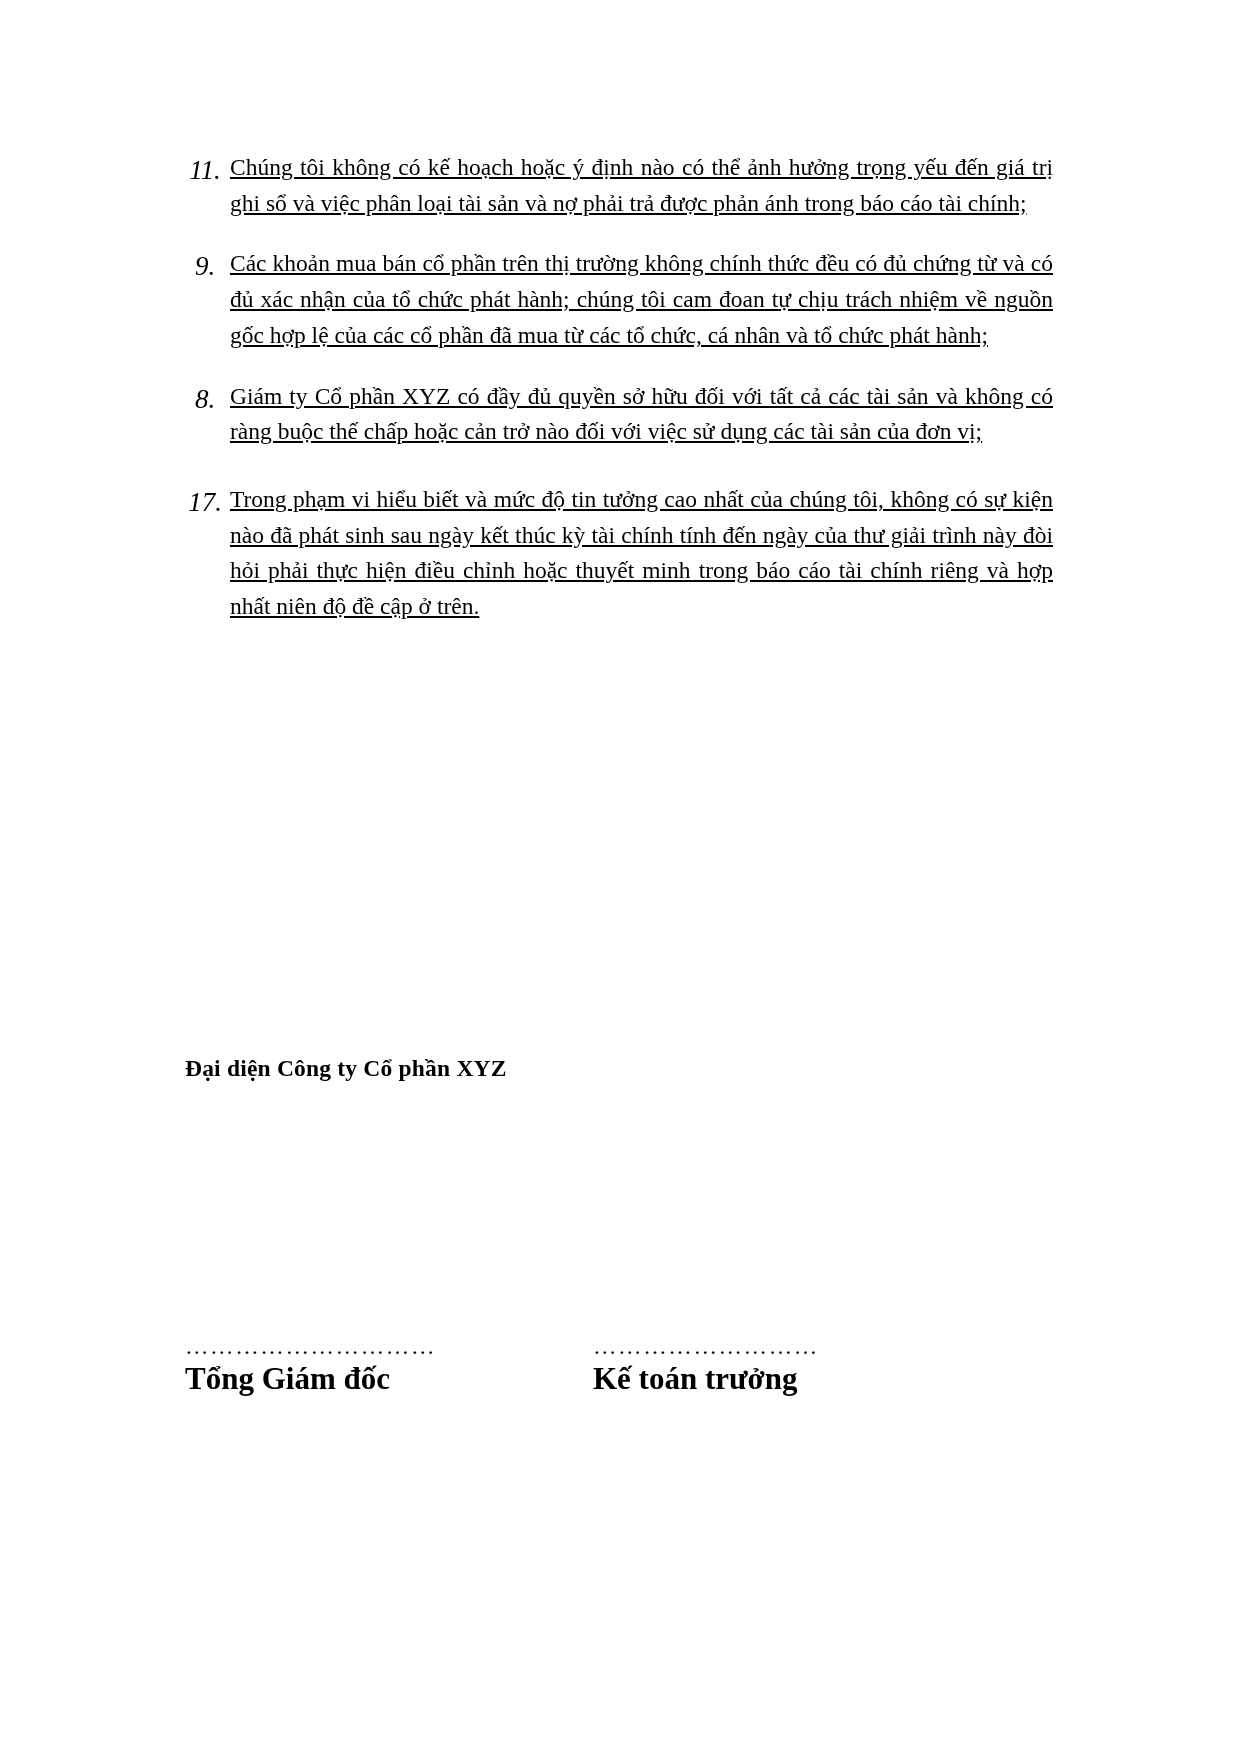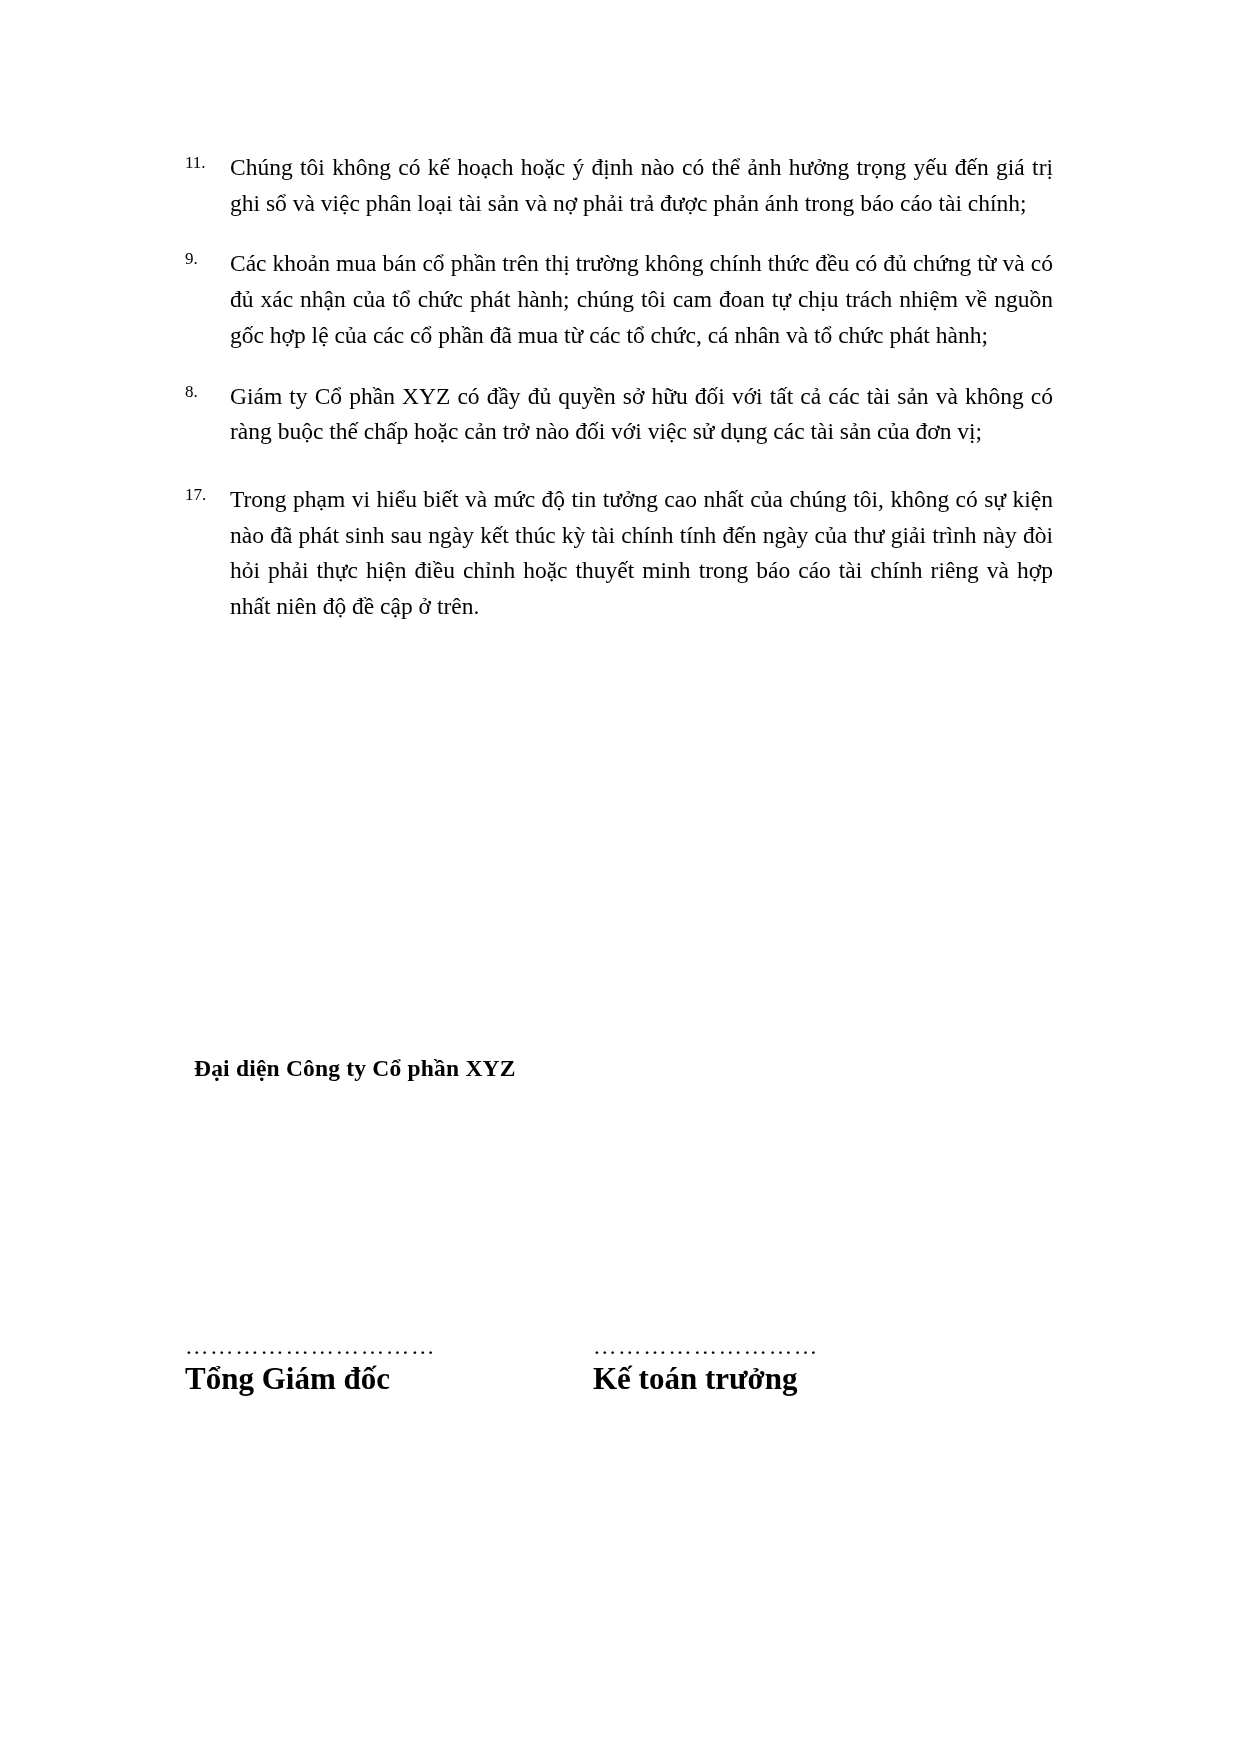--- a/index.html
+++ b/index.html
@@ -42,29 +42,31 @@
   }
   li.clause:last-child {
     margin-bottom: 0;
     margin-top: 32px;
   }
   .clause-num {
     position: absolute;
     left: 0;
     top: 0;
     width: 40px;
-    text-align: left;
-    font-size: 17px;
+    text-align: center;
+    font-size: 27px;
+    font-style: italic;
   }
   .clause-text {
     display: block;
+    text-decoration: underline;
   }
   .signer-heading {
     position: absolute;
-    left: 194px;
+    left: 185px;
     top: 1055px;
     font-size: 23.5px;
     font-weight: bold;
     letter-spacing: 0.2px;
   }
   .signature-row {
     position: absolute;
     left: 185px;
     top: 1335px;
     width: 868px;

